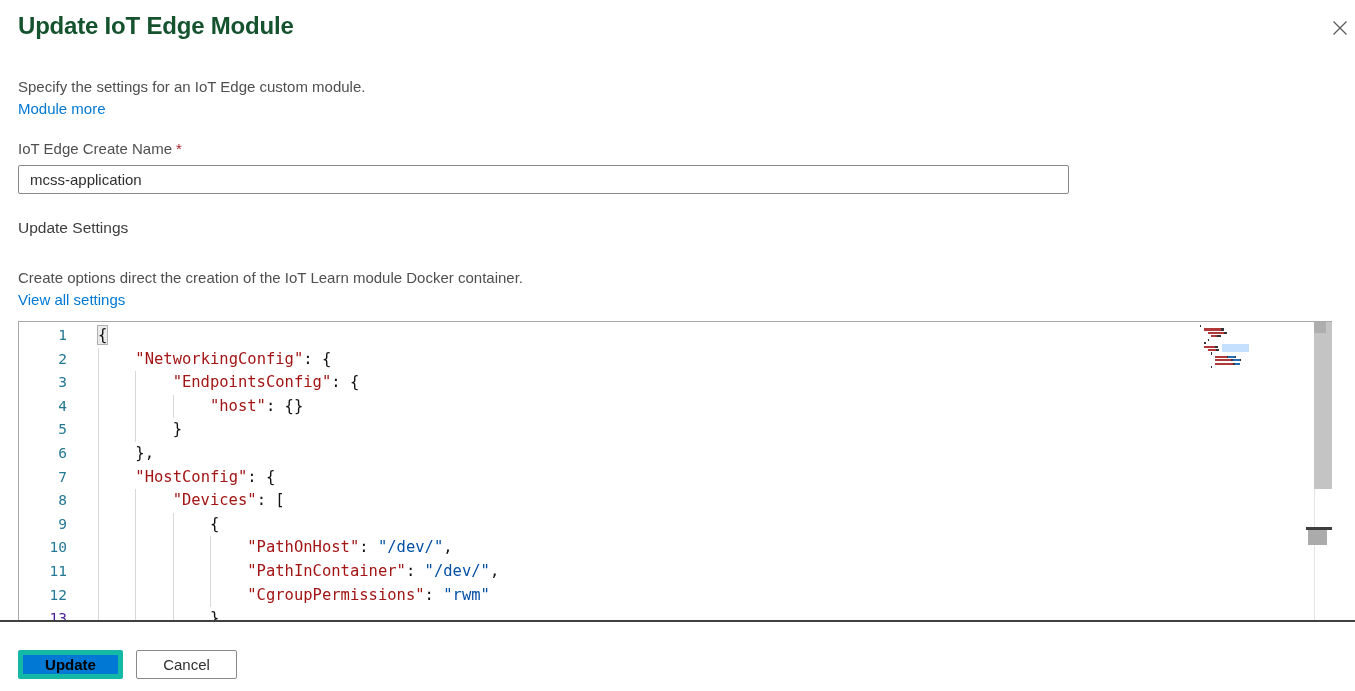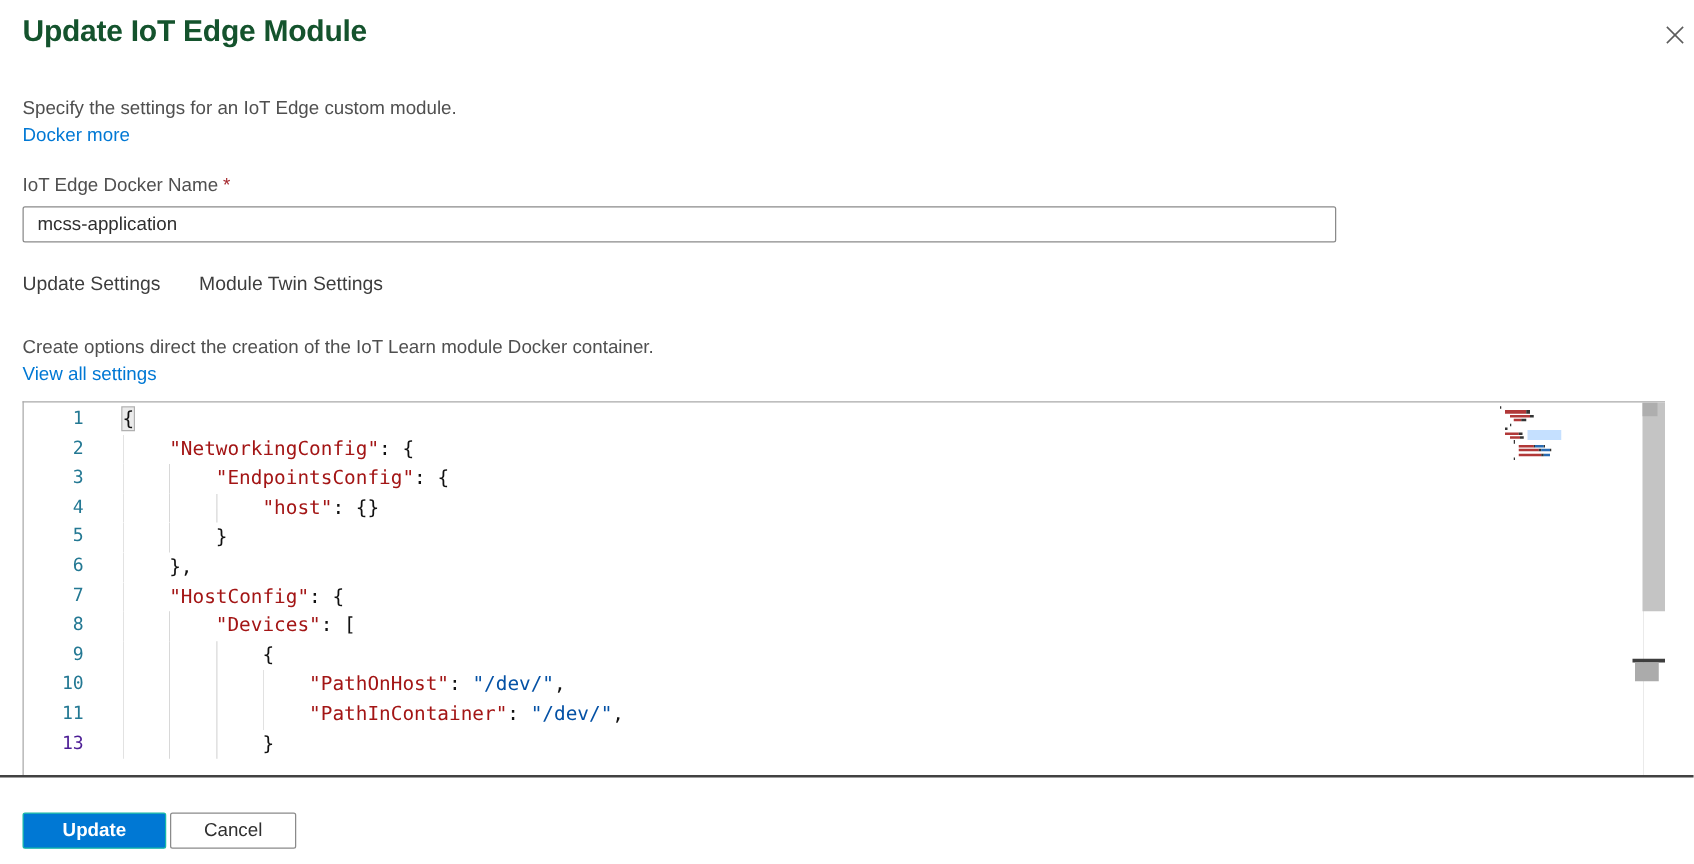--- a/index.html
+++ b/index.html
@@ -61,63 +61,63 @@
   
   .vscroll  { position:absolute; left:1295px; top:0; width:19px; height:299px; box-shadow:inset 1px 0 0 #e4e4e4; cursor:pointer; }
   .vthumb   { position:absolute; left:0; top:0; width:19px; height:167px; background:#c4c4c4; }
   .vthumb-cap { position:absolute; left:0; top:0; width:12px; height:11px; background:#aeaeae; }
   .ruler-line  { position:absolute; left:1287px; top:205px; width:45px; height:3px; background:#3e3e3e; }
   .ruler-block { position:absolute; left:1289px; top:208px; width:19px; height:15px; background:#ababab; }
 
   
   .footer-divider { left:0; top:620px; width:1355px; height:2px; background:#414141; }
   .btn { top:650px; height:29px; border-radius:2px; font-size:15px; font-family:"Liberation Sans", sans-serif; cursor:pointer; }
-  .btn-update { left:18px;  width:115px; background:#0078d4; border:1px solid #14b8a6; color:#ffffff; font-weight:700; }
+  .btn-update { left:18px;  width:105px; background:#0078d4; border:5px solid #14b8a6; color:#000000; font-weight:700; }
   .btn-cancel { left:136px; width:101px; background:#fff; border:1px solid #8a8a8a; color:#2f2f2f; }
 </style>
 </head>
 <body>
 
 <div class="abs dlg-title">Update IoT Edge Module</div>
 <button class="abs close-btn" title="Close">
   <svg width="16" height="16" viewBox="0 0 16 16">
     <line x1="1.5" y1="1.5" x2="14.5" y2="14.5" stroke="#5c5c5c" stroke-width="1.3"></line>
     <line x1="14.5" y1="1.5" x2="1.5" y2="14.5" stroke="#5c5c5c" stroke-width="1.3"></line>
   </svg>
 </button>
 
 <div class="abs dlg-desc">Specify the settings for an IoT Edge custom module.</div>
-<a class="abs link learn-more">Docker more</a>
+<a class="abs link learn-more">Module more</a>
 
 <div class="abs field-label">
-  <span>IoT Edge Docker Name</span><span class="req">*</span>
+  <span>IoT Edge Create Name</span><span class="req">*</span>
 </div>
 <input class="abs name-input" value="mcss-application" style="">
 
 <div class="abs tabs">
   <div class="tab">Update Settings</div>
-  <div class="tab">Module Twin Settings</div>
 </div>
 
 <div class="abs section-desc">Create options direct the creation of the IoT Learn module Docker container.</div>
 <a class="abs link view-options">View all settings</a>
 
 <div class="abs editor">
   <div class="code-rows">
       <div class="row"><div class="ln" style="color: rgb(35, 120, 147);">1</div><div class="code"><span class="bm" style="color: rgb(17, 17, 17);">{</span></div></div>
       <div class="row"><div class="ln" style="color: rgb(35, 120, 147);">2</div><div class="code"><span class="iu"></span><span style="color: rgb(163, 21, 21);">"NetworkingConfig"</span><span style="color: rgb(17, 17, 17);">: {</span></div></div>
       <div class="row"><div class="ln" style="color: rgb(35, 120, 147);">3</div><div class="code"><span class="iu"></span><span class="iu"></span><span style="color: rgb(163, 21, 21);">"EndpointsConfig"</span><span style="color: rgb(17, 17, 17);">: {</span></div></div>
       <div class="row"><div class="ln" style="color: rgb(35, 120, 147);">4</div><div class="code"><span class="iu"></span><span class="iu"></span><span class="iu"></span><span style="color: rgb(163, 21, 21);">"host"</span><span style="color: rgb(17, 17, 17);">: {}</span></div></div>
       <div class="row"><div class="ln" style="color: rgb(35, 120, 147);">5</div><div class="code"><span class="iu"></span><span class="iu"></span><span style="color: rgb(17, 17, 17);">}</span></div></div>
       <div class="row"><div class="ln" style="color: rgb(35, 120, 147);">6</div><div class="code"><span class="iu"></span><span style="color: rgb(17, 17, 17);">},</span></div></div>
       <div class="row"><div class="ln" style="color: rgb(35, 120, 147);">7</div><div class="code"><span class="iu"></span><span style="color: rgb(163, 21, 21);">"HostConfig"</span><span style="color: rgb(17, 17, 17);">: {</span></div></div>
       <div class="row"><div class="ln" style="color: rgb(35, 120, 147);">8</div><div class="code"><span class="iu"></span><span class="iu"></span><span style="color: rgb(163, 21, 21);">"Devices"</span><span style="color: rgb(17, 17, 17);">: [</span></div></div>
       <div class="row"><div class="ln" style="color: rgb(35, 120, 147);">9</div><div class="code"><span class="iu"></span><span class="iu"></span><span class="iu"></span><span style="color: rgb(17, 17, 17);">{</span></div></div>
       <div class="row"><div class="ln" style="color: rgb(35, 120, 147);">10</div><div class="code"><span class="iu"></span><span class="iu"></span><span class="iu"></span><span class="iu"></span><span style="color: rgb(163, 21, 21);">"PathOnHost"</span><span style="color: rgb(17, 17, 17);">: </span><span style="color: rgb(4, 81, 165);">"/dev/"</span><span style="color: rgb(17, 17, 17);">,</span></div></div>
       <div class="row"><div class="ln" style="color: rgb(35, 120, 147);">11</div><div class="code"><span class="iu"></span><span class="iu"></span><span class="iu"></span><span class="iu"></span><span style="color: rgb(163, 21, 21);">"PathInContainer"</span><span style="color: rgb(17, 17, 17);">: </span><span style="color: rgb(4, 81, 165);">"/dev/"</span><span style="color: rgb(17, 17, 17);">,</span></div></div>
+      <div class="row"><div class="ln" style="color: rgb(35, 120, 147);">12</div><div class="code"><span class="iu"></span><span class="iu"></span><span class="iu"></span><span class="iu"></span><span style="color: rgb(163, 21, 21);">"CgroupPermissions"</span><span style="color: rgb(17, 17, 17);">: </span><span style="color: rgb(4, 81, 165);">"rwm"</span></div></div>
       <div class="row"><div class="ln" style="color: #4c1d95;">13</div><div class="code"><span class="iu"></span><span class="iu"></span><span class="iu"></span><span style="color: rgb(17, 17, 17);">}</span></div></div>
     </div>
   <div class="minimap">
     <div class="mm-wash"></div>
   <div class="mm-row" style="top: 0px; left: 0px;">
         <span class="mm-seg" style="width: 1px; background: rgb(17, 17, 17); opacity: 0.85;"></span>
       </div>
       <div class="mm-row" style="top: 3.42px; left: 3.8px;">
         <span class="mm-seg" style="width: 17.1px; background: rgb(163, 21, 21); opacity: 0.85;"></span>
         <span class="mm-seg" style="width: 2.85px; background: rgb(17, 17, 17); opacity: 0.85;"></span>

